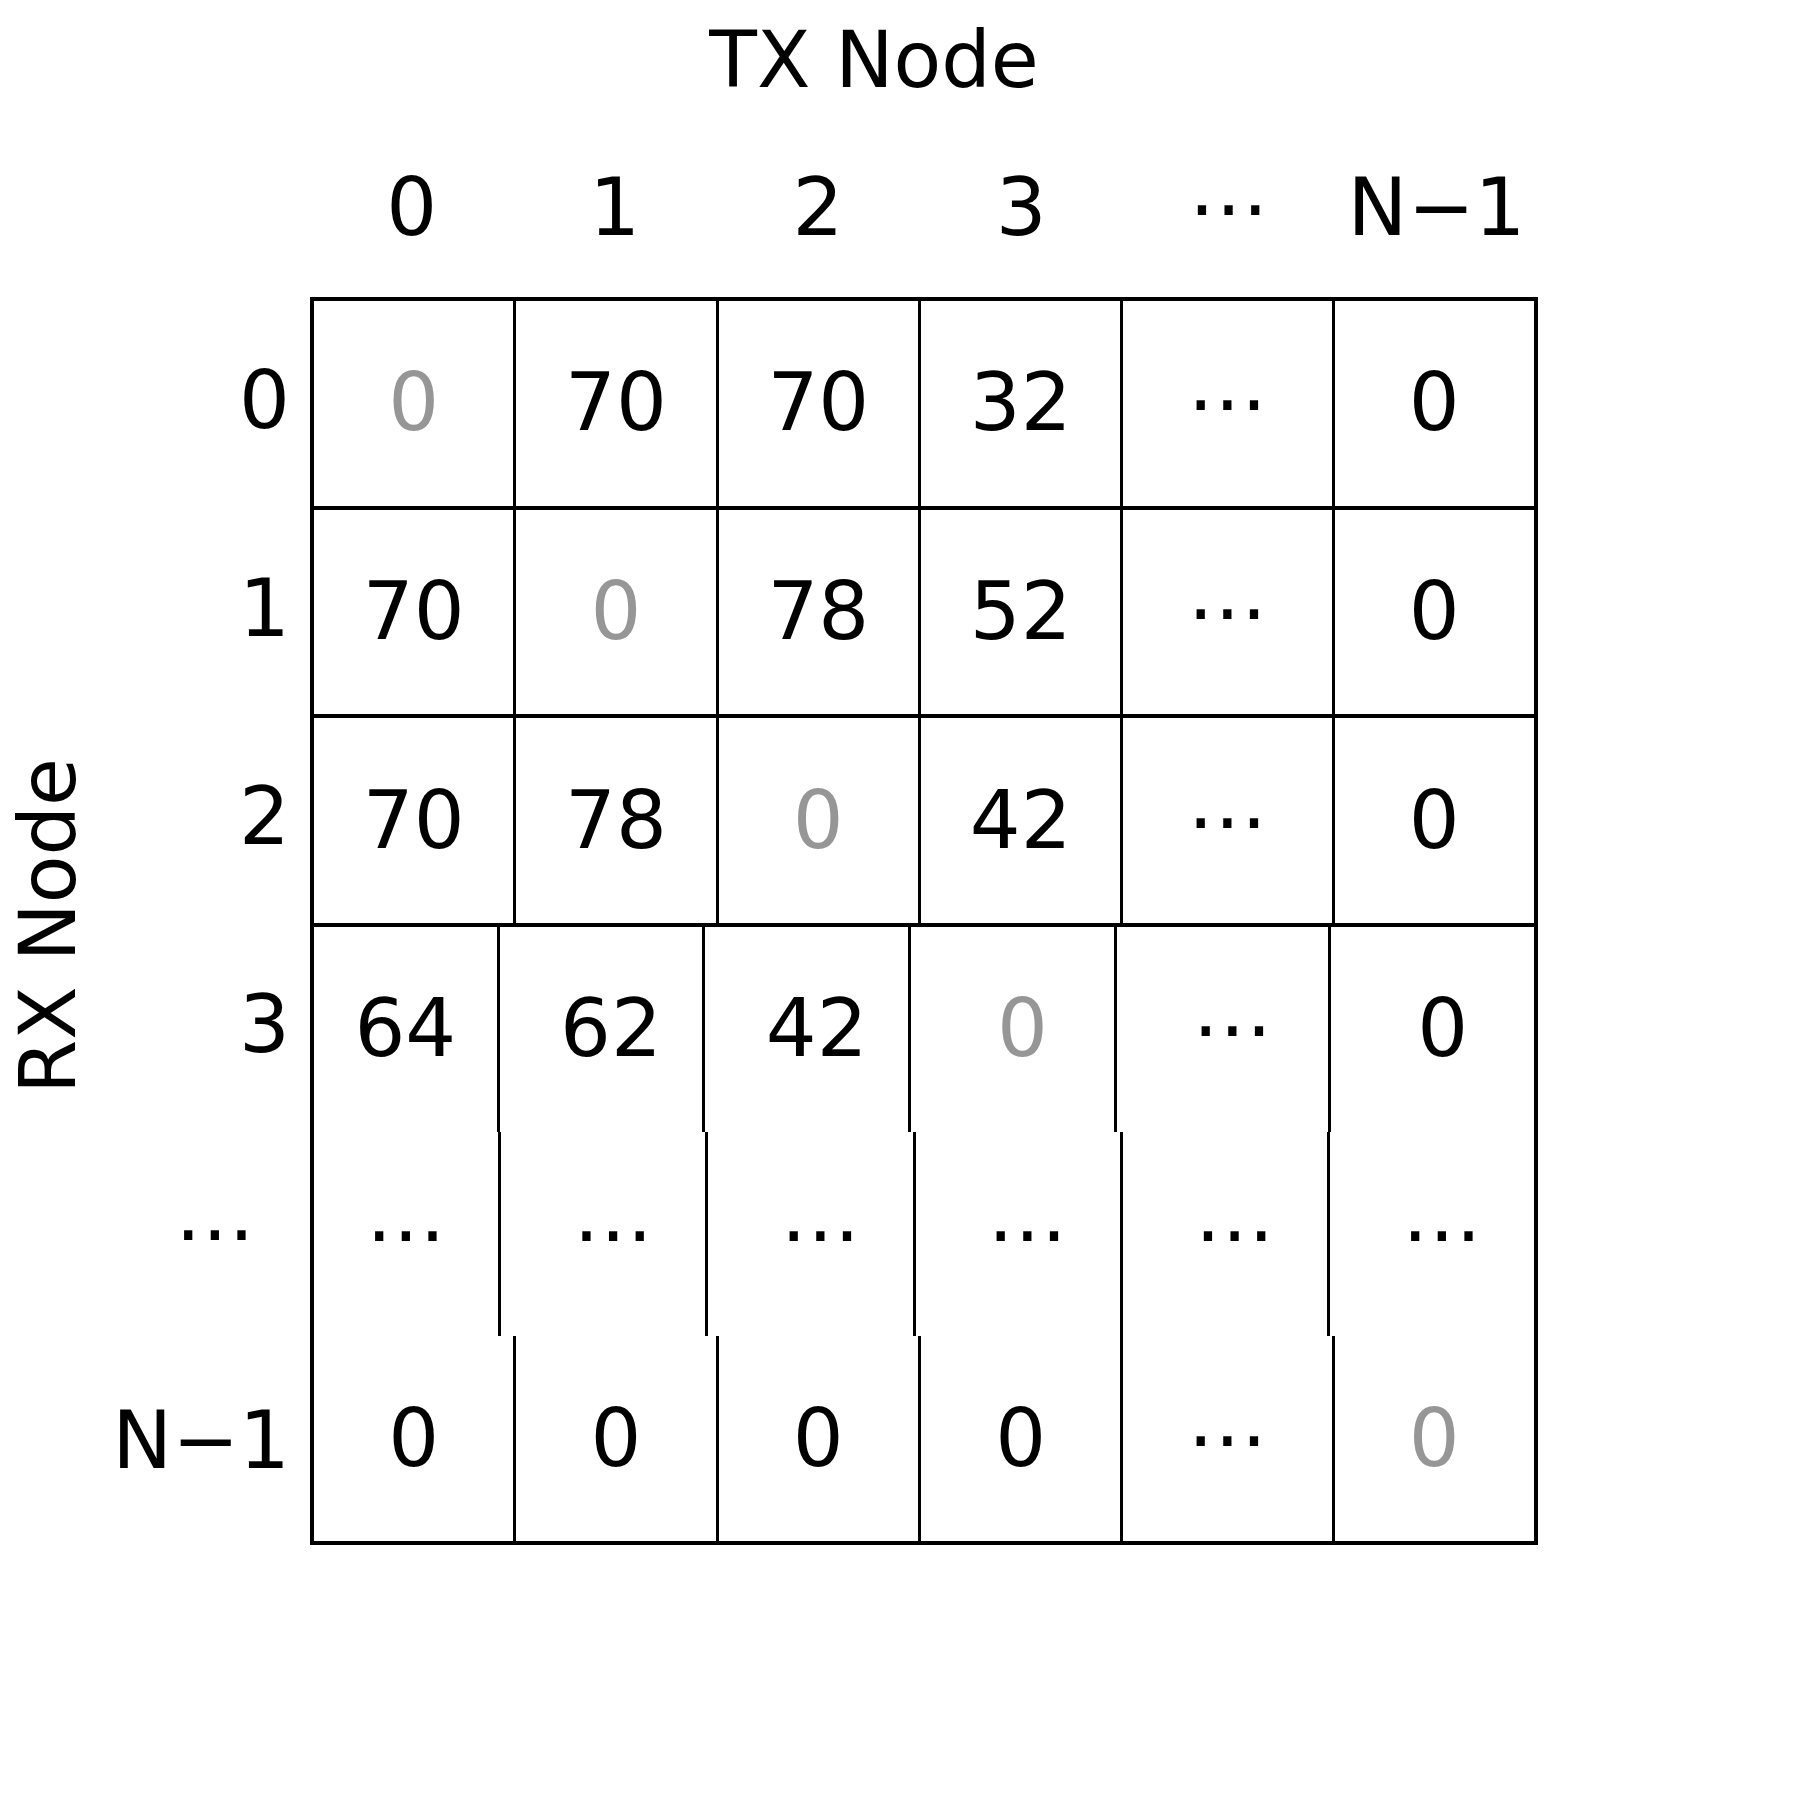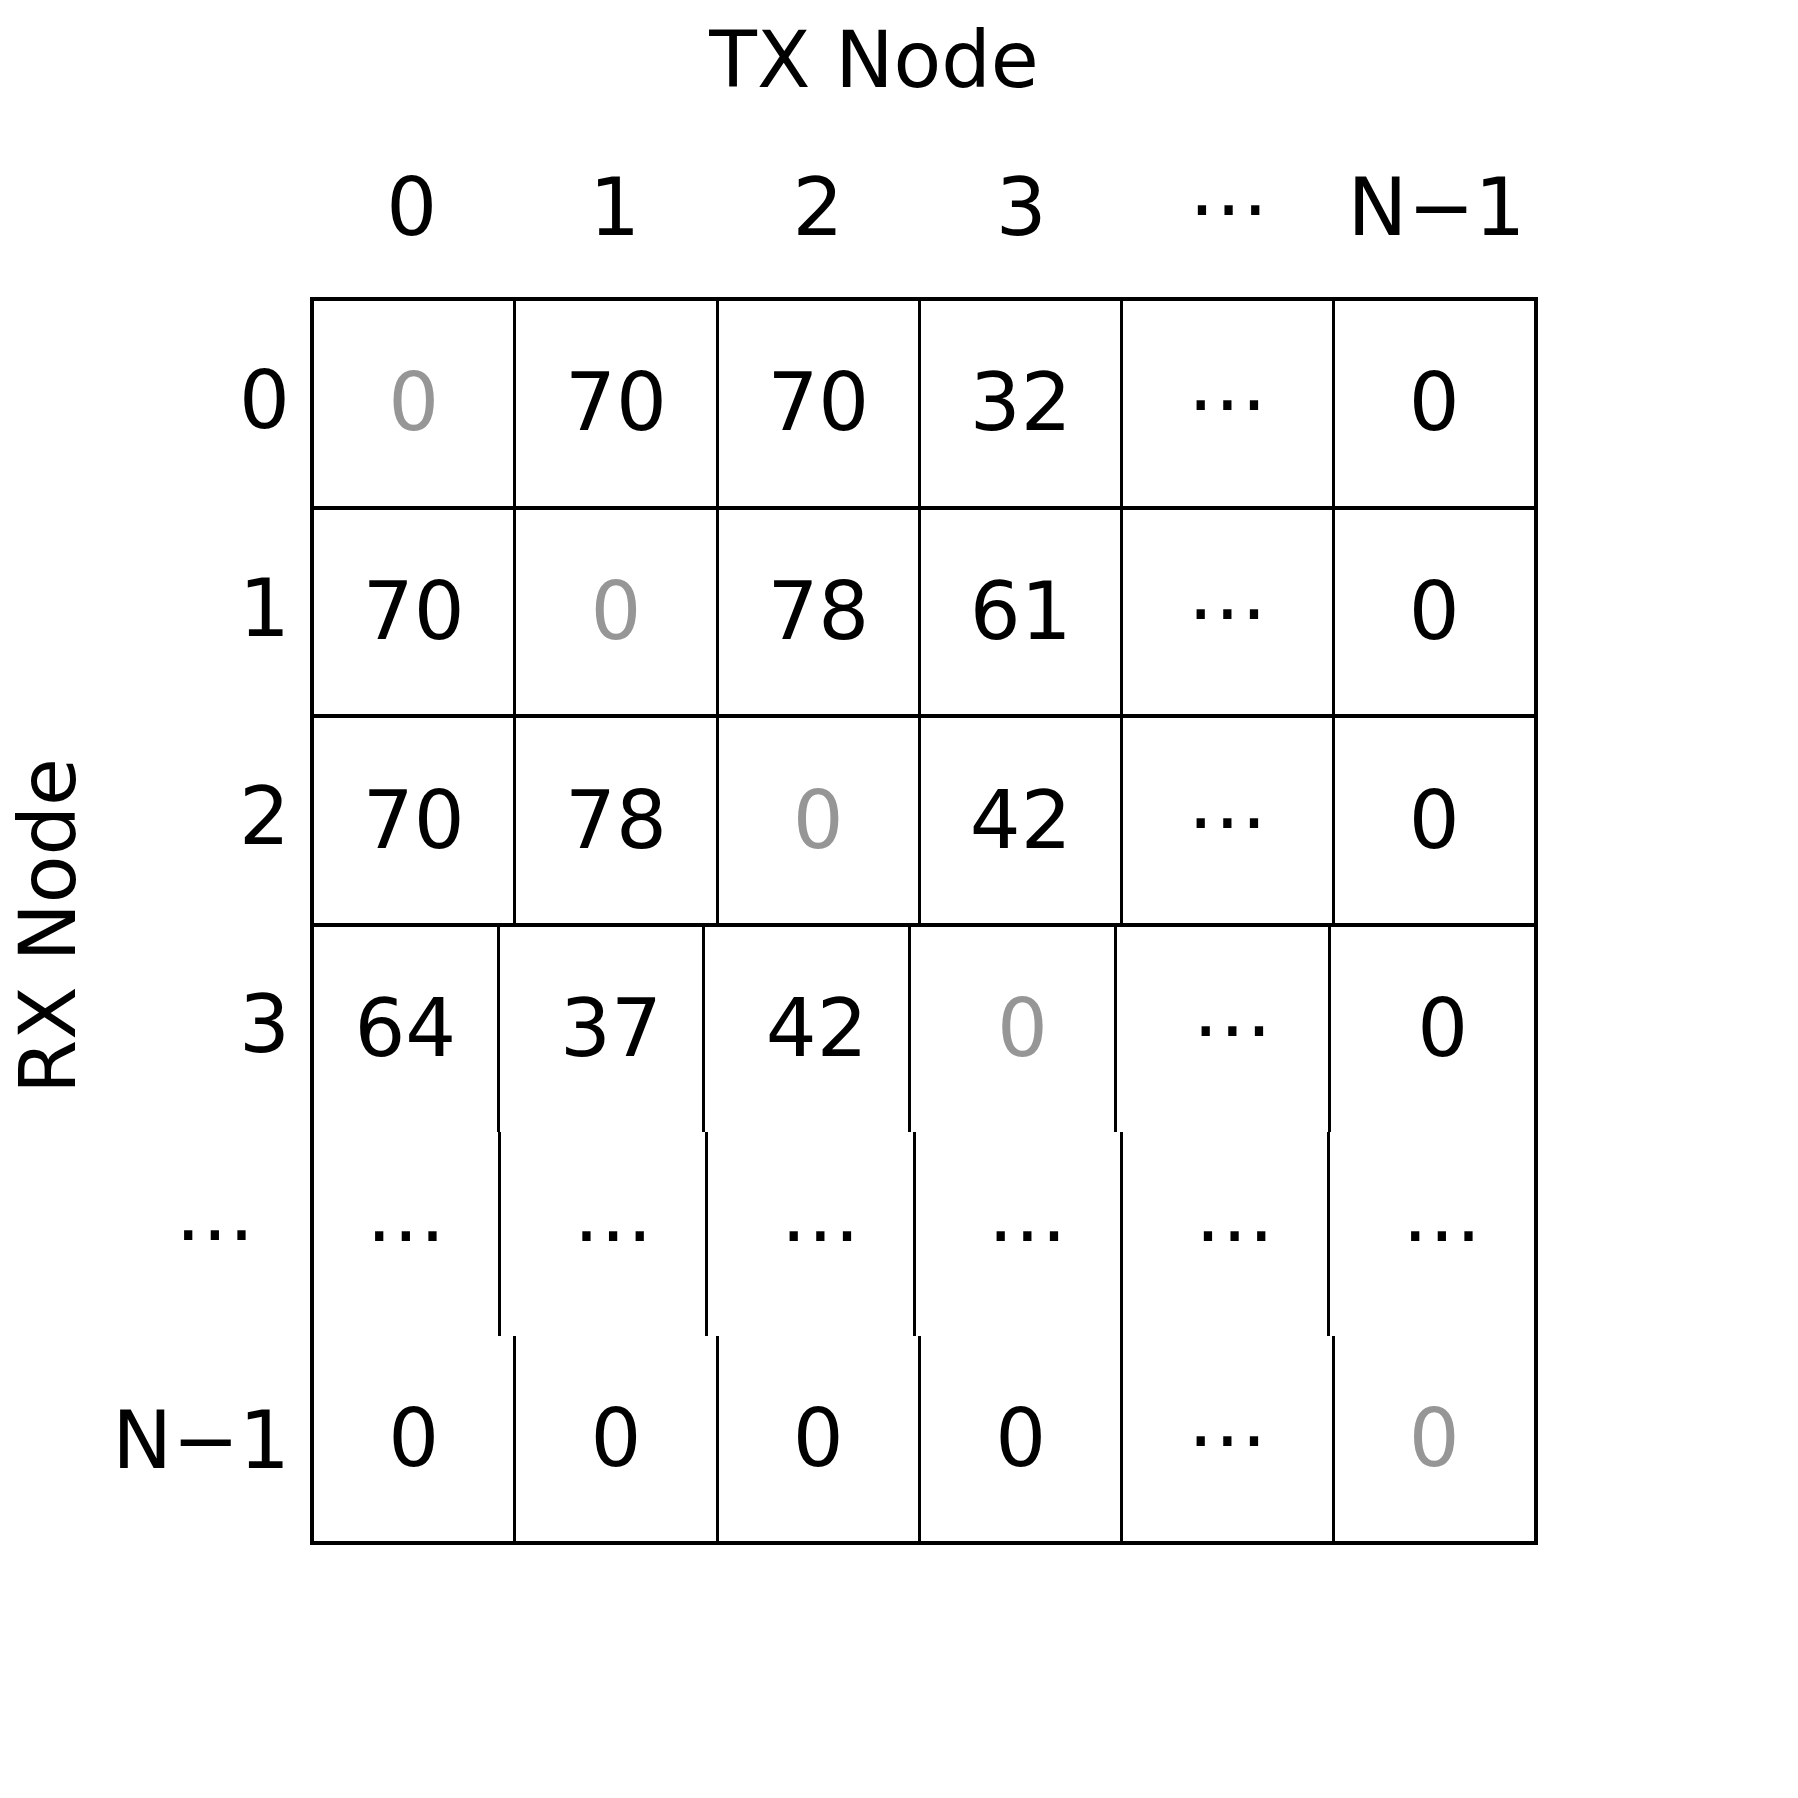--- a/index.html
+++ b/index.html
@@ -193,35 +193,35 @@
         <div class="mcell">70</div>
         <div class="mcell">70</div>
         <div class="mcell">32</div>
         <div class="mcell dots">⋯</div>
         <div class="mcell">0</div>
       </div>
       <div class="mrow">
         <div class="mcell">70</div>
         <div class="mcell diag">0</div>
         <div class="mcell">78</div>
-        <div class="mcell">61</div>
+        <div class="mcell">52</div>
         <div class="mcell dots">⋯</div>
         <div class="mcell">0</div>
       </div>
       <div class="mrow">
         <div class="mcell">70</div>
         <div class="mcell">78</div>
         <div class="mcell diag">0</div>
         <div class="mcell">42</div>
         <div class="mcell dots">⋯</div>
         <div class="mcell">0</div>
       </div>
       <div class="mrow no-rule-bottom">
         <div class="mcell">64</div>
-        <div class="mcell">37</div>
+        <div class="mcell">62</div>
         <div class="mcell">42</div>
         <div class="mcell diag">0</div>
         <div class="mcell dots">⋯</div>
         <div class="mcell">0</div>
       </div>
       <div class="mrow no-rule-bottom no-rule-top">
         <div class="mcell dots">⋯</div>
         <div class="mcell dots">⋯</div>
         <div class="mcell dots">⋯</div>
         <div class="mcell dots">⋯</div>

